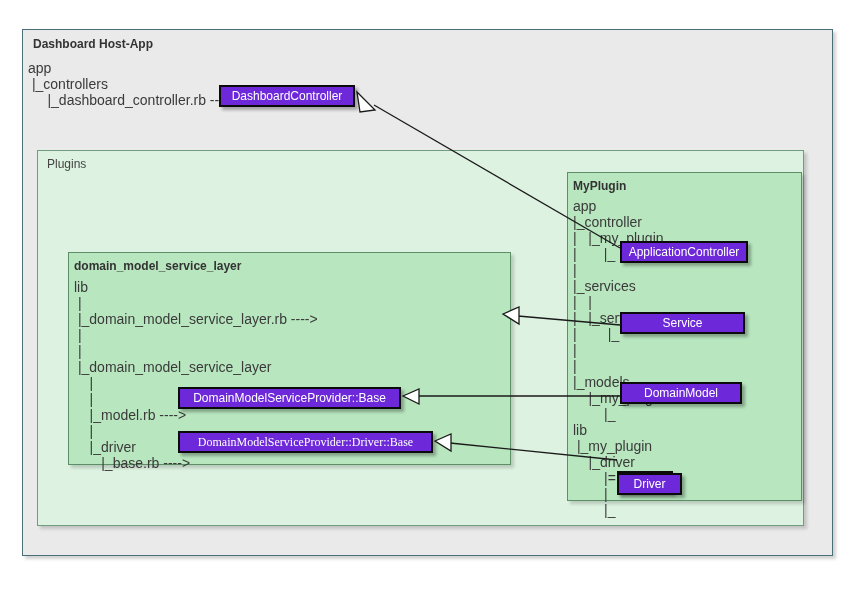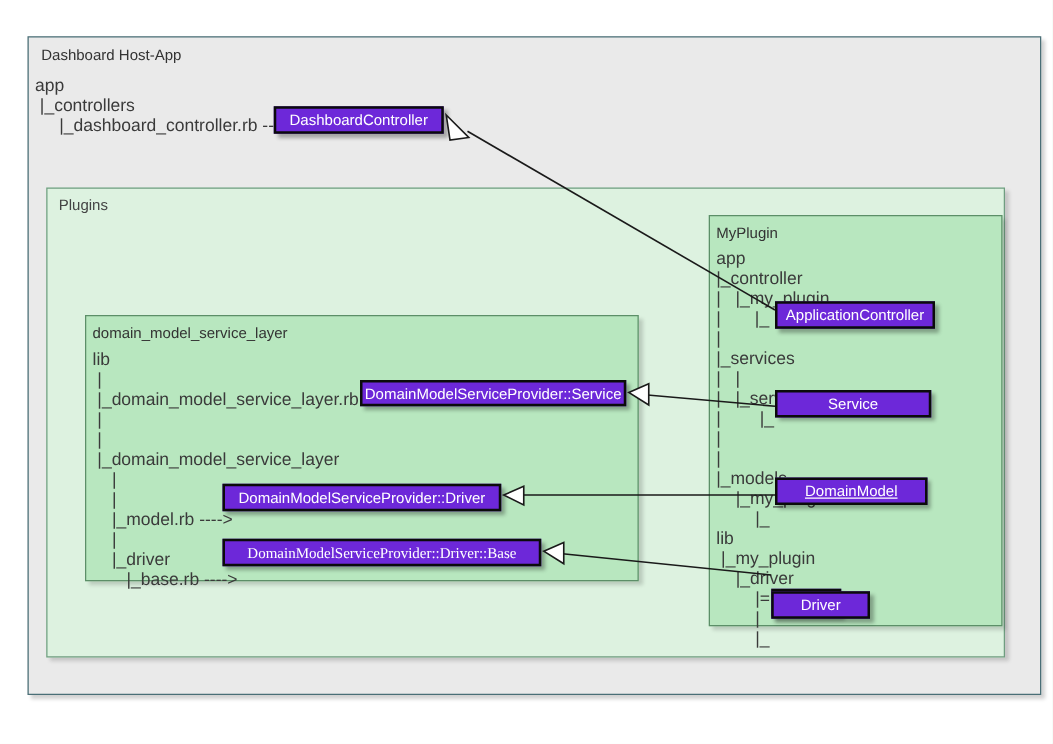--- a/index.html
+++ b/index.html
@@ -65,21 +65,21 @@
     height: 213px;
     background: #b8e7bf;
     border: 1px solid #5c8f68;
     box-shadow: 3px 3px 3px rgba(0,0,0,0.16);
   }
 
   
   .title {
     position: absolute;
     font-size: 12px;
-    font-weight: normal;
+    font-weight: bold;
     color: #333333;
     white-space: nowrap;
   }
   .title-plain {
     position: absolute;
     font-size: 12px;
     font-weight: normal;
     color: #444444;
     white-space: nowrap;
   }
@@ -169,29 +169,28 @@
     |
     |_driver
        |_base.rb ----&gt;</div>
 
   <div class="cbox" style="left:219px; top:85px; width:136px; height:22px;">DashboardController</div>
 
   <div class="cbox" style="left:620px; top:312px; width:125px; height:22px;">Service</div>
 
   <div class="cbox" style="left:620px; top:241px; width:128px; height:22px;">ApplicationController</div>
 
-  <div class="cbox" style="left:620px; top:382px; width:122px; height:22px;text-decoration:underline;">DomainModel</div>
+  <div class="cbox" style="left:620px; top:382px; width:122px; height:22px;">DomainModel</div>
 
   <div class="cbox" style="left:617px; top:471px; width:56px; height:22px;">Interface</div>
 
-  <div class="cbox" style="left:617px; top:473px; width:79px; height:22px;">Driver</div>
-
-  <div class="cbox" style="left:288px; top:304px; width:213px; height:21px;">DomainModelServiceProvider::Service</div>
-
-  <div class="cbox" style="left:178px; top:387px; width:223px; height:22px;">DomainModelServiceProvider::Driver</div>
+  <div class="cbox" style="left:617px; top:473px; width:65px; height:22px;">Driver</div>
+
+
+  <div class="cbox" style="left:178px; top:387px; width:223px; height:22px;">DomainModelServiceProvider::Base</div>
 
   <div class="cbox" style="left:178px; top:431px; width:255px; height:22px;font-family:Liberation Serif, serif;">DomainModelServiceProvider::Driver::Base</div>
 
   <svg id="links" viewBox="0 0 842 595">
 
     <g>
       <line x1="374" y1="105" x2="620" y2="248" stroke="#1a1a1a" stroke-width="1.3"></line>
       <polygon points="357,92 375,110 360,112" fill="#ffffff" stroke="#1a1a1a" stroke-width="1.3"></polygon>
     </g>
 

